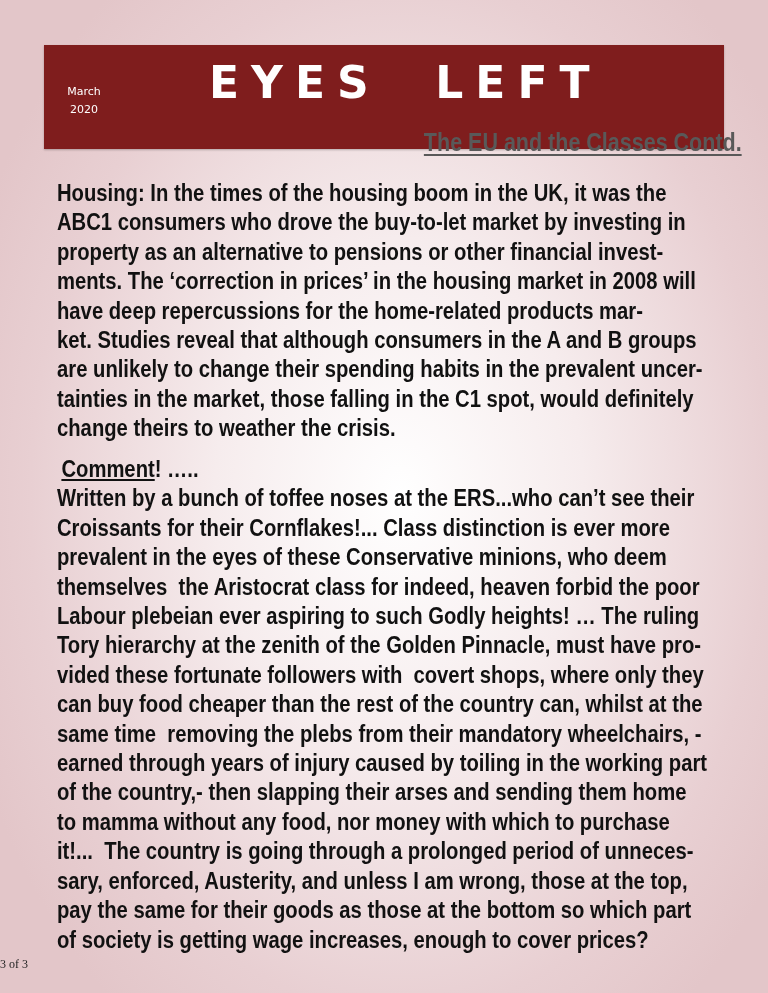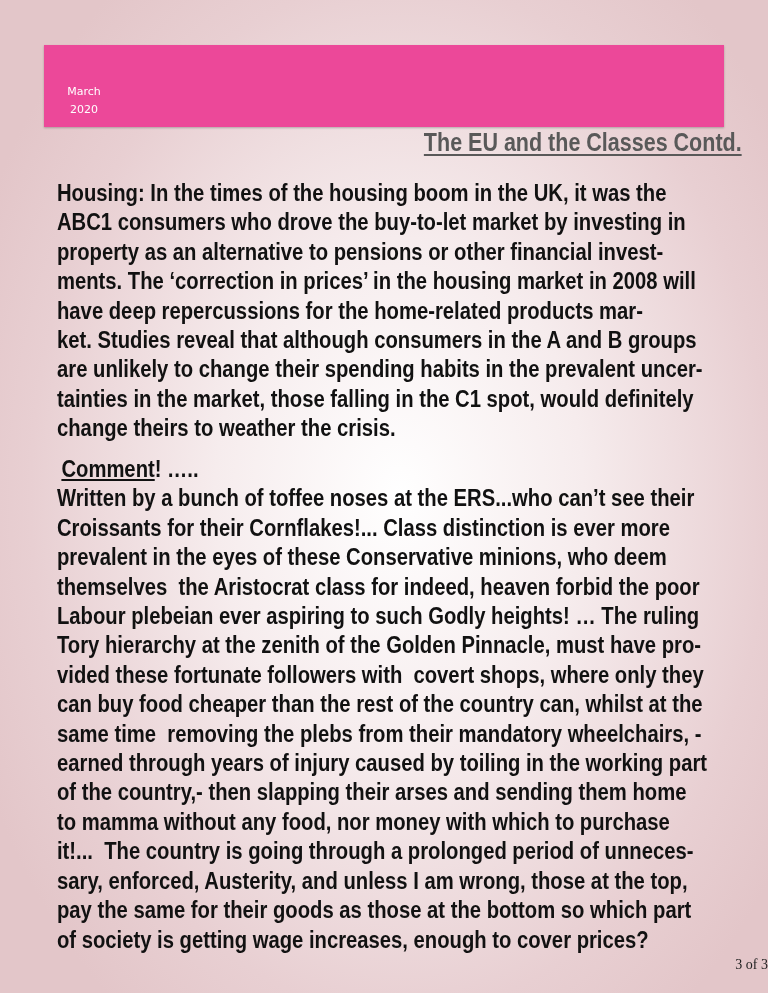--- a/index.html
+++ b/index.html
@@ -2,22 +2,22 @@
 <html><head>
 <meta charset="utf-8">
 <style>
   html, body { margin: 0; padding: 0; }
   body {
     width: 768px; height: 993px; overflow: hidden; position: relative;
     background: radial-gradient(ellipse 60% 65% at 52% 50%, #ffffff 0%, #f6eced 40%, #e8cfd2 80%, #e3c6c9 100%);
     font-family: "Liberation Sans", sans-serif;
   }
   .banner {
-    position: absolute; left: 44px; top: 45px; width: 680px; height: 82px;
-    background: #ec4899; box-shadow: 0 1px 2px rgba(0,0,0,0.25);
+    position: absolute; left: 44px; top: 45px; width: 680px; height: 104px;
+    background: #7f1d1d; box-shadow: 0 1px 2px rgba(0,0,0,0.25);
   }
   .date {
     position: absolute; left: 20px; top: 38px; width: 40px; color: #fff;
     font-family: "DejaVu Sans", sans-serif; font-size: 11px; line-height: 18px; text-align: center;
   }
   .masthead {
     position: absolute; left: 165px; top: 12px; width: 360px; color: #fff;
     font-family: "DejaVu Sans", sans-serif; font-weight: bold; font-size: 44px;
     letter-spacing: 12px; white-space: pre; line-height: 52px;
   }
@@ -33,32 +33,33 @@
     position: absolute; left: 57px; width: 760px; color: #111;
     font-weight: bold; font-size: 23px; line-height: 29.4px;
     transform: scaleX(0.88); transform-origin: left top;
   }
   .para-housing { top: 179px; }
   .para-comment { top: 455px; }
   .line { white-space: pre; display: block; }
   .comment-head { display: block; padding-left: 5px; }
   .comment-word { text-decoration: underline; }
   .footer {
-    position: absolute; left: 0; right: 0; top: 957px; text-align: right;
-    font-family: "Liberation Serif", serif; font-size: 14px; color: #222;
+    position: absolute; left: 0; right: 0; top: 957px; text-align: left;
+    font-family: "Liberation Serif", serif; font-size: 12px; color: #222;
   }
 </style>
 </head>
 <body>
 
 <div class="banner">
   <div class="date">
     <div>March</div>
     <div>2020</div>
   </div>
+  <div class="masthead">EYES  LEFT</div>
 </div>
 
 <div class="subtitle">
   <span>The EU and the Classes Contd.</span>
 </div>
 
 <div class="body-text para-housing">
   <span class="line">Housing: In the times of the housing boom in the UK, it was the</span>
   <span class="line">ABC1 consumers who drove the buy-to-let market by investing in</span>
   <span class="line">property as an alternative to pensions or other financial invest-</span>

